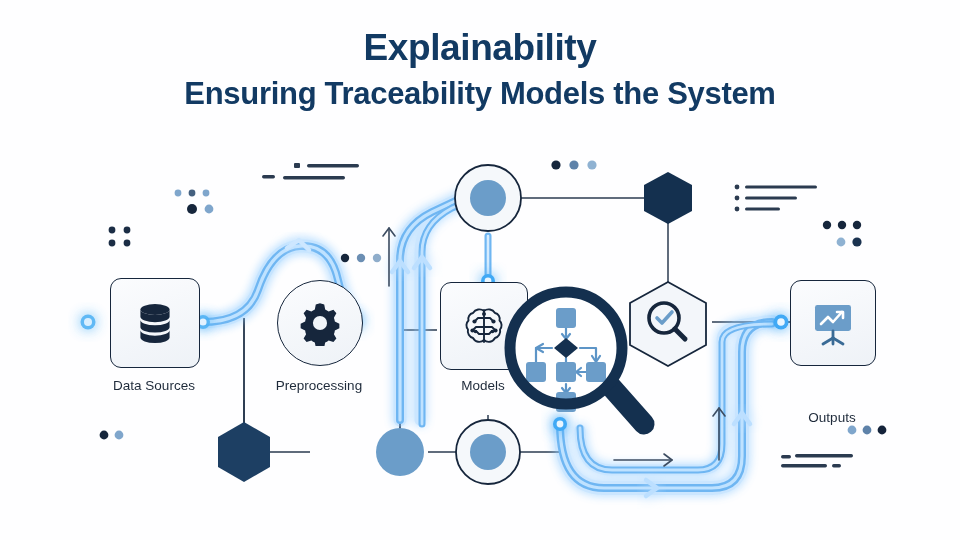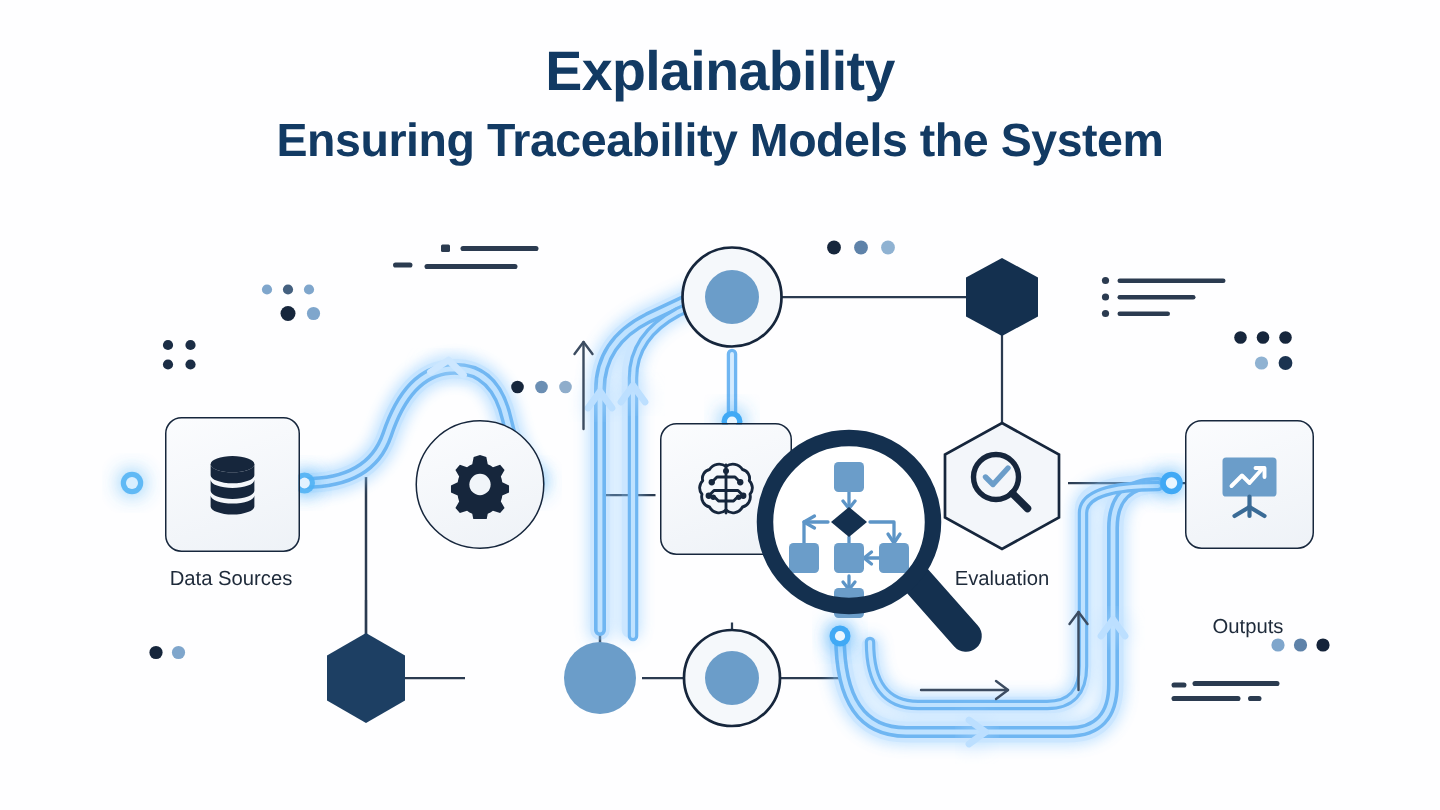--- a/index.html
+++ b/index.html
@@ -319,20 +319,21 @@
     <div class="node node-shape-circle" style="left:277px; top:280px; width:84px; height:84px;">
       <svg width="46" height="46" viewBox="0 0 48 48">
         <path fill="#16263c" d="M24 3.5 l4.4 1.3 l1 5.1 a14.6 14.6 0 0 1 3.6 2.1 l5-1.7 l3.1 3.6 l-2.6 4.5
           a14.6 14.6 0 0 1 1 4.1 l4.7 2.2 v4.8 l-4.7 2.2 a14.6 14.6 0 0 1 -1 4.1 l2.6 4.5 l-3.1 3.6 l-5 -1.7
           a14.6 14.6 0 0 1 -3.6 2.1 l-1 5.1 l-4.4 1.3 l-4.4 -1.3 l-1 -5.1 a14.6 14.6 0 0 1 -3.6 -2.1 l-5 1.7
           l-3.1 -3.6 l2.6 -4.5 a14.6 14.6 0 0 1 -1 -4.1 l-4.7 -2.2 v-4.8 l4.7 -2.2 a14.6 14.6 0 0 1 1 -4.1
           l-2.6 -4.5 l3.1 -3.6 l5 1.7 a14.6 14.6 0 0 1 3.6 -2.1 l1 -5.1 z"></path>
         <circle cx="24" cy="24" r="7.4" fill="#f1f5f9"></circle>
       </svg>
     </div>
+    <div class="node-label" style="left:239px; top:378px; width:160px;">Preprocessing</div>
 
     <div class="node node-shape-square" style="left:440px; top:282px; width:86px; height:86px;">
       <svg width="52" height="52" viewBox="0 0 52 52">
         <g fill="none" stroke="#16263c" stroke-width="1.9" stroke-linecap="round" stroke-linejoin="round">
           <path d="M26 10 v32"></path>
           <path d="M26 11 a7.5 7.5 0 0 0 -11 2 a6 6 0 0 0 -4.5 7.5 a6.5 6.5 0 0 0 -0.5 9
                    a7 7 0 0 0 5 8.5 a7 7 0 0 0 11 2"></path>
           <path d="M26 11 a7.5 7.5 0 0 1 11 2 a6 6 0 0 1 4.5 7.5 a6.5 6.5 0 0 1 0.5 9
                    a7 7 0 0 1 -5 8.5 a7 7 0 0 1 -11 2"></path>
           <path d="M26 18 h-6 l-3 3"></path>
@@ -346,30 +347,30 @@
           <circle cx="16.5" cy="21.5" r="2.1"></circle>
           <circle cx="14.5" cy="30.5" r="2.1"></circle>
           <circle cx="17.5" cy="31.5" r="1.8"></circle>
           <circle cx="35.5" cy="21.5" r="2.1"></circle>
           <circle cx="37.5" cy="30.5" r="2.1"></circle>
           <circle cx="34.5" cy="31.5" r="1.8"></circle>
           <circle cx="26" cy="14" r="2"></circle>
         </g>
       </svg>
     </div>
+    <div class="node-label" style="left:403px; top:378px; width:160px;">Models</div>
 
     <svg class="layer" viewBox="0 0 960 540">
       <polygon points="668,282 706,303 706,345 668,366 630,345 630,303" fill="#f3f6fa" stroke="#16263c" stroke-width="1.8"></polygon>
       <g>
         <circle cx="664" cy="318" r="15" fill="none" stroke="#16263c" stroke-width="3.6"></circle>
         <path d="M657 318 l5 5 l10 -11" fill="none" stroke="#6b9dc9" stroke-width="3.6" stroke-linecap="round" stroke-linejoin="round"></path>
         <line x1="675" y1="329" x2="685" y2="339" stroke="#16263c" stroke-width="5" stroke-linecap="round"></line>
       </g>
     </svg>
-    <div class="node-label" style="left:588px; top:378px; width:160px;">Evaluation</div>
 
     <div class="node node-shape-square" style="left:790px; top:280px; width:84px; height:84px;">
       <svg width="52" height="52" viewBox="0 0 52 52">
         <rect x="8" y="8" width="36" height="26" rx="2.4" fill="#6b9dc9"></rect>
         <path d="M14 27 l7 -7 l5 5 l9 -10" fill="none" stroke="#ffffff" stroke-width="2.6" stroke-linecap="round" stroke-linejoin="round"></path>
         <path d="M30 15 h6 v6" fill="none" stroke="#ffffff" stroke-width="2.6" stroke-linecap="round" stroke-linejoin="round"></path>
         <g stroke="#3a6b96" stroke-width="2.8" stroke-linecap="round">
           <line x1="26" y1="34" x2="26" y2="41"></line>
           <line x1="26" y1="41" x2="16" y2="47"></line>
           <line x1="26" y1="41" x2="36" y2="47"></line>

